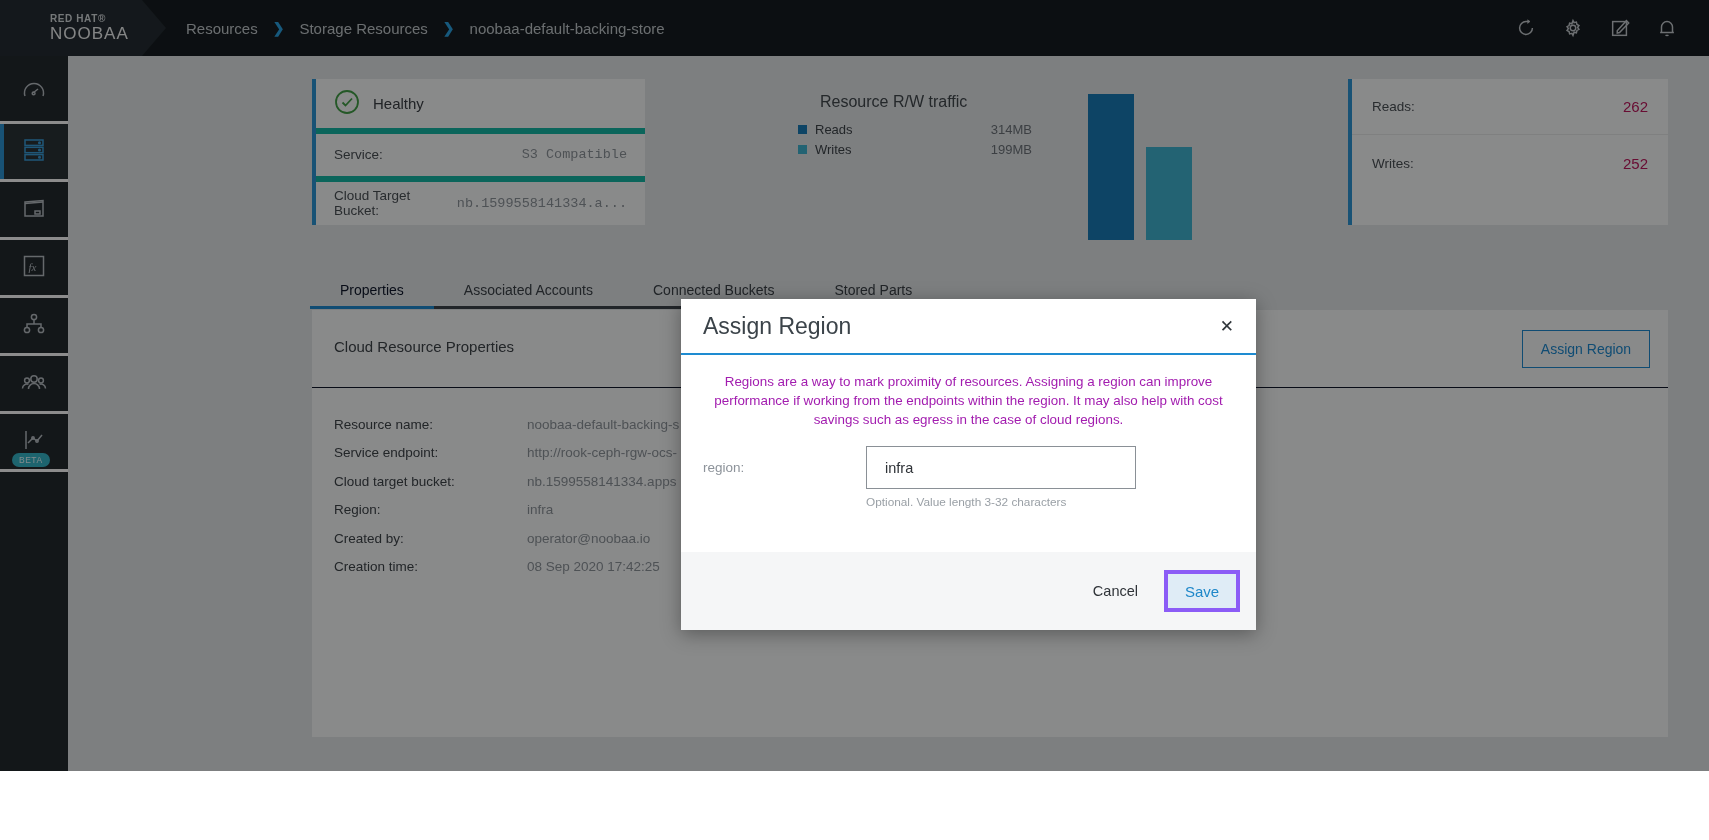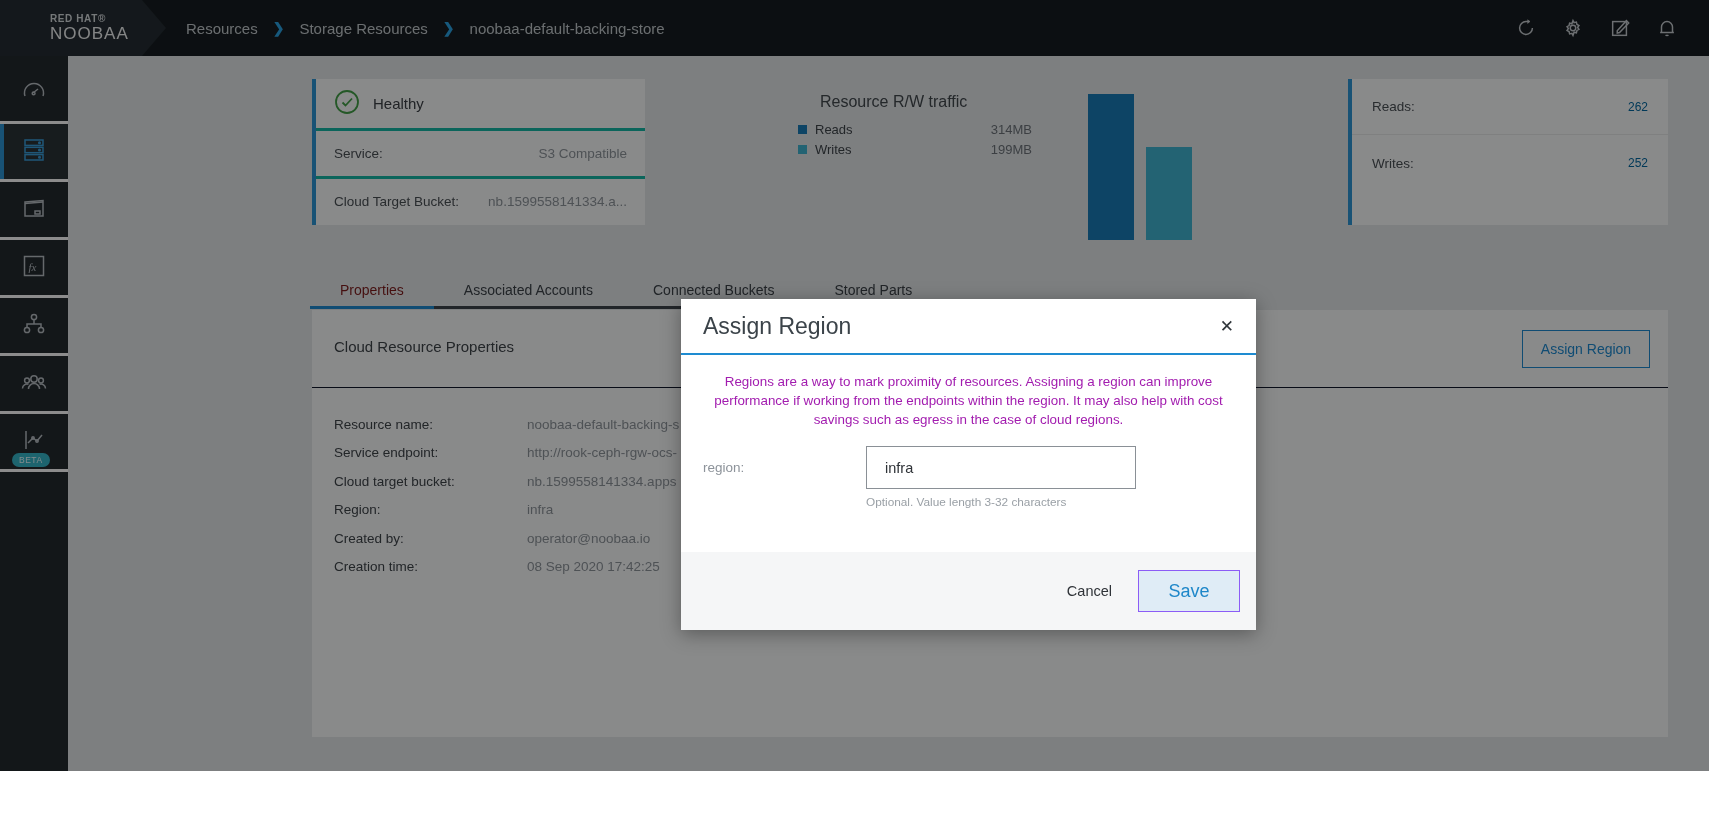--- a/index.html
+++ b/index.html
@@ -28,48 +28,48 @@
   .side-item svg { stroke:#b9bfc4; fill:none; stroke-width:1.5; }
   .side-item.active { background:#2b3338; }
   .side-item.active::before { content:""; position:absolute; left:0; top:0; width:4px; height:100%; background:#2d96d5; }
   .side-item.active svg { stroke:#3a9fdb; }
   .beta-badge { position:absolute; left:12px; bottom:2px; background:#35b6c9; color:#eafcff; font-size:8.5px;
                 padding:2px 7px; border-radius:8px; letter-spacing:.5px; }
 
   
   .panel { position:absolute; background:#fafbfc; border-left:4px solid #2d96d5; }
   .health-panel { left:312px; top:79px; width:333px; height:146px; }
-  .hrow { height:48.6px; display:flex; align-items:center; padding:0 18px; border-top:3px solid #14b8a6; }
+  .hrow { height:48.6px; display:flex; align-items:center; padding:0 18px; border-top:6px solid #14b8a6; }
   .hrow:first-child { border-top:none; }
   .hrow .lbl { font-size:13.5px; color:#4a5055; }
-  .hrow .val { margin-left:auto; font-size:13.5px; color:#8e959b; }
+  .hrow .val { margin-left:auto; font-size:13.5px; color:#8e959b;font-family:Liberation Mono, monospace; }
   .health-head { gap:13px; font-size:15px; color:#3c4146; }
 
   .ops-panel { left:1348px; top:79px; width:320px; height:146px; }
   .ops-head { height:34px; display:flex; align-items:center; padding:0 20px; font-size:13.5px; color:#4a5055;
               border-bottom:1px solid #e7e9ea; }
   .ops-row { height:56px; display:flex; align-items:center; padding:0 20px; border-bottom:1px solid #e7e9ea; }
   .ops-row:last-child { border-bottom:none; }
   .ops-row .lbl { font-size:13.5px; color:#4a5055; }
-  .ops-row .val { margin-left:auto; font-size:12px; color:#0369a1; }
+  .ops-row .val { margin-left:auto; font-size:15px; color:#be185d; }
 
   
   .traffic-title { position:absolute; left:799px; top:93px; font-size:16px; color:#43494e;margin-left:21px; }
   .legend { position:absolute; left:798px; top:119px; width:234px; }
   .legend-row { display:flex; align-items:center; height:20px; }
   .legend-sq { width:9px; height:9px; margin-right:8px; }
   .legend-lbl { font-size:13px; color:#3f454a; }
   .legend-val { margin-left:auto; font-size:13px; color:#6e747a; }
   .bars { position:absolute; left:1088px; top:94px; width:104px; height:146px; display:flex; align-items:flex-end; gap:12px; }
   .bar { width:46px; }
 
   
   .tabs { position:absolute; left:310px; top:276px; display:flex; }
   .tab { padding:6px 30px 8px 30px; font-size:14px; color:#3c4248; border-bottom:3px solid #3d444b; cursor:pointer; }
-  .tab.active { color:#7f1d1d; border-bottom-color:#1e8bd1; }
+  .tab.active { color:#0f172a; border-bottom-color:#1e8bd1; }
 
   
   .props-panel { position:absolute; left:312px; top:310px; width:1356px; height:427px; background:#fafbfc; }
   .props-head { height:78px; border-bottom:1px solid #0f172a; position:relative; }
   .props-title { position:absolute; left:22px; top:28px; font-size:15px; color:#3f454a; }
   .assign-btn { position:absolute; right:18px; top:20px; width:128px; height:38px; background:transparent;
                 border:1px solid #1e8bd1; color:#1e8bd1; font-size:14px; font-family:inherit; cursor:pointer; }
   .props-list { padding:22px 0 0 22px; }
   .prop-row { display:flex; height:28.5px; align-items:center; }
   .prop-row .lbl { width:193px; font-size:13.5px; color:#3f454a; }
@@ -87,22 +87,22 @@
   .field-row { display:flex; margin-top:17px; }
   .field-lbl { width:163px; font-size:13.5px; color:#8d939a; padding-top:14px; }
   .field-box { width:270px; }
   .field-input { width:270px; height:43px; border:1px solid #8a9096; background:#fff; padding:0 18px;
                  font-size:14.5px; color:#2f3338; font-family:inherit; }
   .field-help { margin-top:6px; font-size:11.8px; color:#9aa0a6; }
   .modal-foot { position:absolute; left:0; bottom:0; width:100%; height:78px; background:#f5f6f7;
                 display:flex; align-items:center; justify-content:flex-end; padding-right:16px; }
   .cancel-btn { background:none; border:none; font-size:14.5px; color:#2f3338; margin-right:26px;
                 cursor:pointer; font-family:inherit; }
-  .save-btn { width:102px; height:42px; background:#dfecf6; border:1px solid #8b5cf6; color:#1e87c9;
-              font-size:18px; cursor:pointer; font-family:inherit; }
+  .save-btn { width:76px; height:42px; background:#dfecf6; border:4px solid #8b5cf6; color:#1e87c9;
+              font-size:15px; cursor:pointer; font-family:inherit; }
 </style>
 </head>
 <body>
 
 <div class="app">
 
   <header class="topbar">
     <div class="logo">
       <span class="logo-l1">RED HAT®</span>
       <span class="logo-l2">NOOBAA</span>

